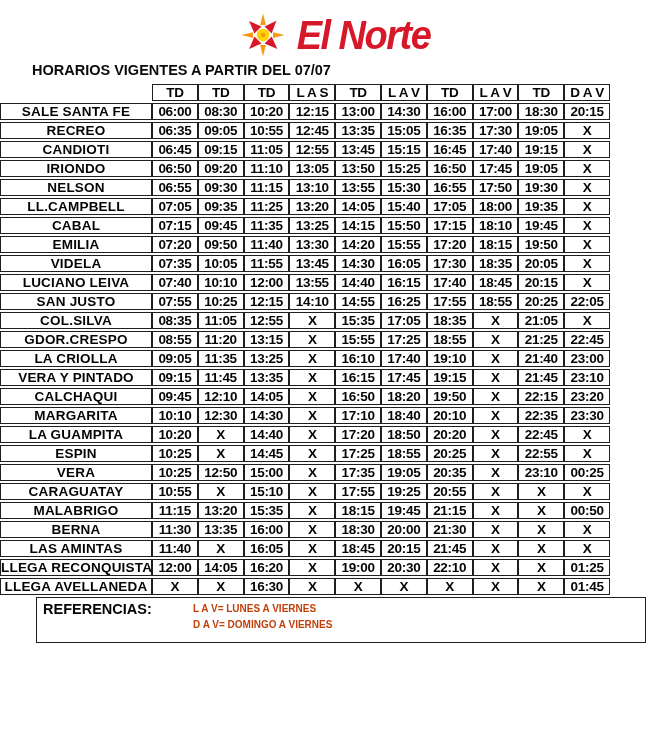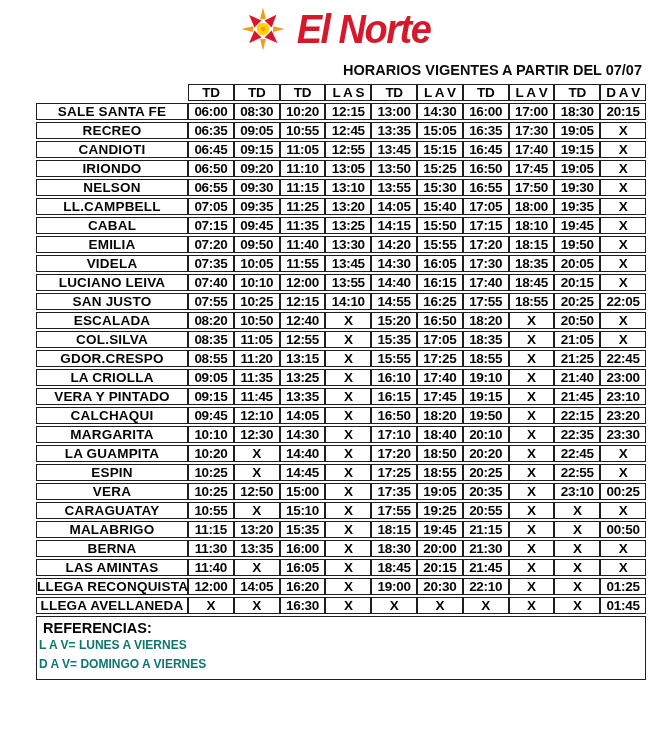--- a/index.html
+++ b/index.html
@@ -4,55 +4,55 @@
 <style>
   html,body{margin:0;padding:0;}
   body{
     width:670px;height:750px;background:#ffffff;
     font-family:"Liberation Sans", sans-serif;
     font-weight:bold;color:#000;
     -webkit-font-smoothing:antialiased;
   }
   .logo-row{
     display:flex;justify-content:center;align-items:center;
-    gap:11px;padding-top:4px;height:50px;
+    gap:11px;padding-top:10px;height:50px;
   }
   .logo-text{
     color:#D7182A;font-style:italic;font-weight:bold;
     font-size:38px;letter-spacing:-1.5px;line-height:1;
     transform:scaleY(1.05);
   }
   .title{
-    text-align:right;font-size:14.5px;font-weight:bold;
-    margin-top:8px;margin-bottom:4px;color:#0a0a0a;
+    text-align:left;font-size:14.5px;font-weight:bold;
+    margin-top:2px;margin-bottom:4px;color:#0a0a0a;
     width:610px;margin-left:32px;
   }
-  .table-wrap{margin-left:36px;width:508px;}
+  .table-wrap{width:508px;}
   table{
     border-collapse:separate;border-spacing:0 2px;
     table-layout:fixed;width:610px;
   }
   td,th{
     border:1.5px solid #1f1f1f;
     text-align:center;vertical-align:middle;
     font-weight:bold;font-size:13.5px;
     height:15px;padding:0;overflow:hidden;white-space:nowrap;
     background:#fff;letter-spacing:-0.3px;color:#050505;
   }
   th.corner{border:none;background:transparent;}
   col.station-col{width:152px;}
   col.time-col{width:45.8px;}
   .station-cell{font-size:13.5px;letter-spacing:0.2px;}
   .references{
     margin-left:36px;width:610px;box-sizing:border-box;
     border:1.5px solid #1f1f1f;display:flex;
-    padding:3px 2px 5px 2px;min-height:46px;background:#fff;flex-direction:column;
+    padding:3px 2px 5px 2px;min-height:46px;background:#fff;
   }
   .ref-label{width:150px;padding-left:4px;font-size:14.5px;color:#050505;}
-  .ref-lines{font-size:12px;line-height:1.6;color:#0f766e;}
+  .ref-lines{font-size:10px;line-height:1.6;color:#c2410c;}
 </style>
 </head>
 <body>
 
 <div class="logo-row">
   <span style="display:inline-block;line-height:0;">
     <svg width="46" height="46" viewBox="0 0 48 48" aria-hidden="true">
 
       <g fill="#D7182A">
         <polygon points="38,9 33,22.4 25.6,15.1"></polygon>
@@ -244,33 +244,20 @@
           <td class="time-cell">12:15</td>
           <td class="time-cell">14:10</td>
           <td class="time-cell">14:55</td>
           <td class="time-cell">16:25</td>
           <td class="time-cell">17:55</td>
           <td class="time-cell">18:55</td>
           <td class="time-cell">20:25</td>
           <td class="time-cell">22:05</td>
         </tr>
         <tr>
-          <td class="station-cell">ESCALADA</td>
-          <td class="time-cell">08:20</td>
-          <td class="time-cell">10:50</td>
-          <td class="time-cell">12:40</td>
-          <td class="time-cell">X</td>
-          <td class="time-cell">15:20</td>
-          <td class="time-cell">16:50</td>
-          <td class="time-cell">18:20</td>
-          <td class="time-cell">X</td>
-          <td class="time-cell">20:50</td>
-          <td class="time-cell">X</td>
-        </tr>
-        <tr>
           <td class="station-cell">COL.SILVA</td>
           <td class="time-cell">08:35</td>
           <td class="time-cell">11:05</td>
           <td class="time-cell">12:55</td>
           <td class="time-cell">X</td>
           <td class="time-cell">15:35</td>
           <td class="time-cell">17:05</td>
           <td class="time-cell">18:35</td>
           <td class="time-cell">X</td>
           <td class="time-cell">21:05</td>

